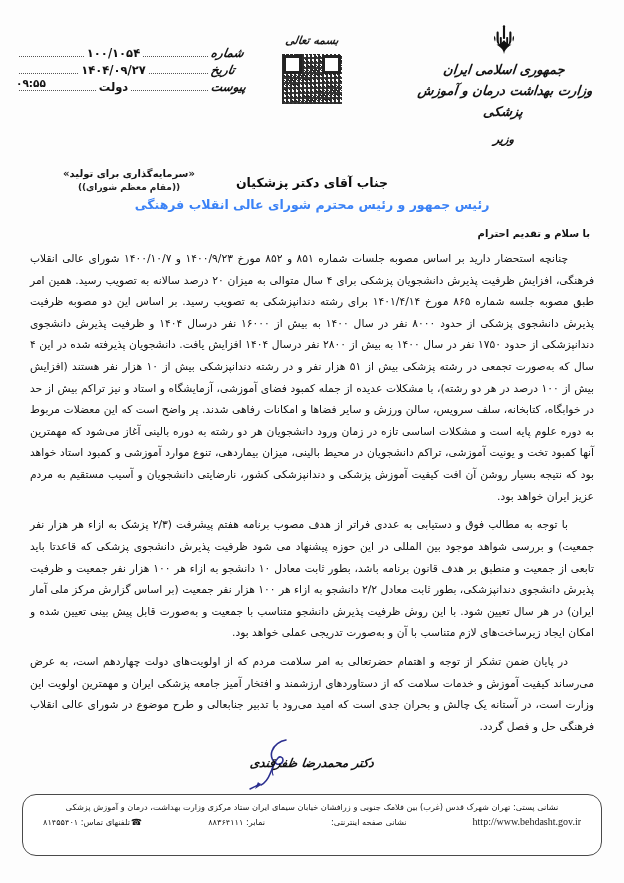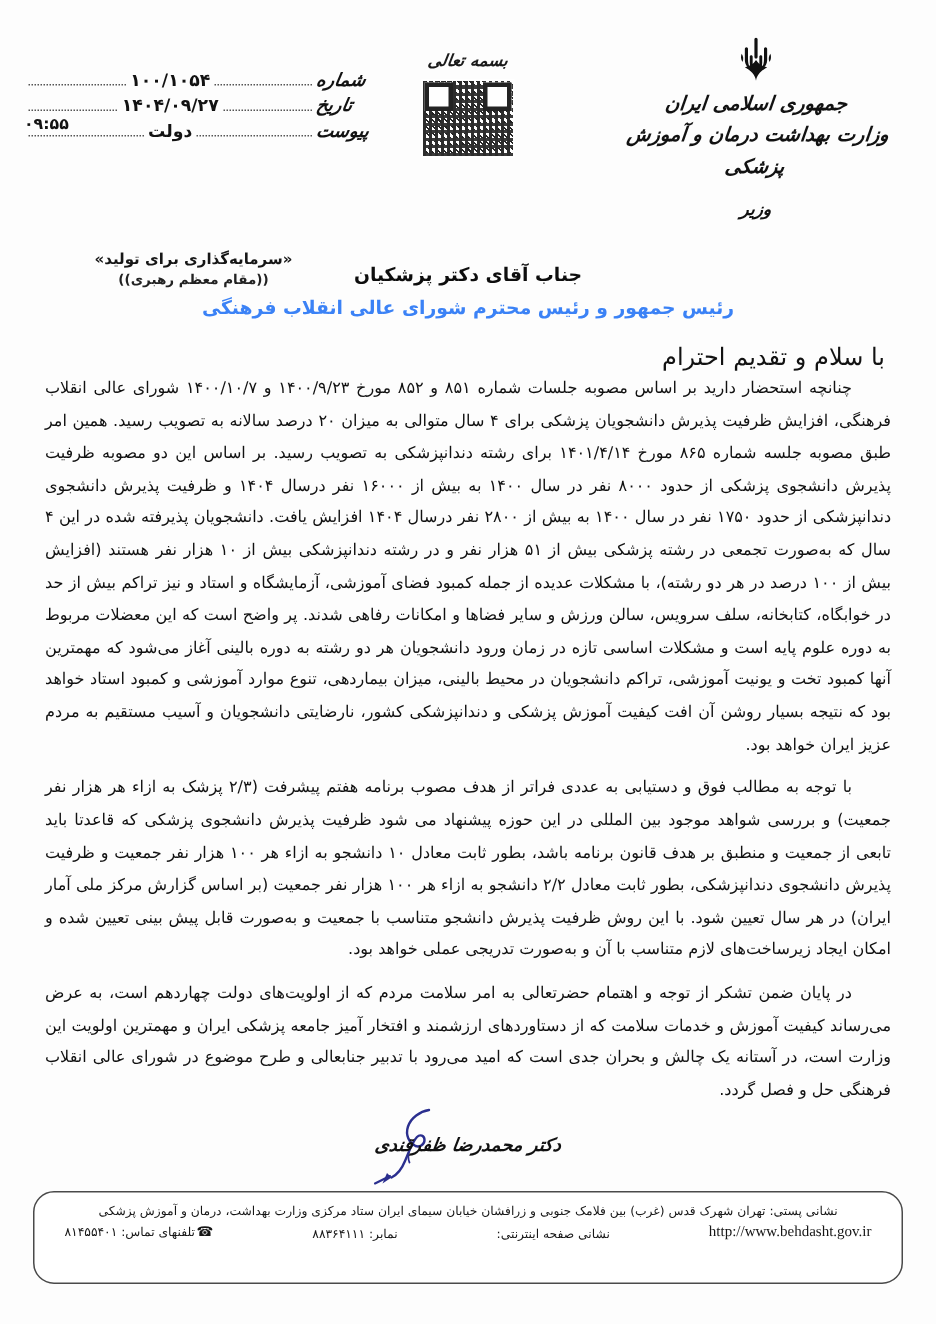--- a/index.html
+++ b/index.html
@@ -202,22 +202,22 @@
     font-weight: 700;
     line-height: 1.75;
     color: #3b82f6;
   }
 
   
   .greeting {
     position: absolute;
     top: 228px;
     right: 34px;
-    font-size: 16px;
-    font-weight: 400;
+    font-size: 10px;
+    font-weight: 700;
     direction: rtl;
   }
 
   .body-text {
     position: absolute;
     top: 248px;
     right: 30px;
     left: 30px;
     direction: rtl;
     text-align: justify;
@@ -338,21 +338,21 @@
         <span class="reg-label">پیوست</span>
         <span class="reg-dots"></span>
         <span class="reg-value">دولت</span>
         <span class="reg-dots"></span>
       </div>
       <div class="reg-time">۰۹:۵۵</div>
     </div>
 
     <div class="slogan">
       <div class="slogan-main">«سرمایه‌گذاری برای تولید»</div>
-      <div class="slogan-sub">((مقام معظم رهبری))</div>
+      <div class="slogan-sub">((مقام معظم شورای))</div>
     </div>
   </div>
 
   <div class="recipient">
     <div class="recipient-name">جناب آقای دکتر پزشکیان</div>
     <div class="recipient-title">رئیس جمهور و رئیس محترم شورای عالی انقلاب فرهنگی</div>
   </div>
 
   <div class="greeting">با سلام و تقدیم احترام</div>
 

